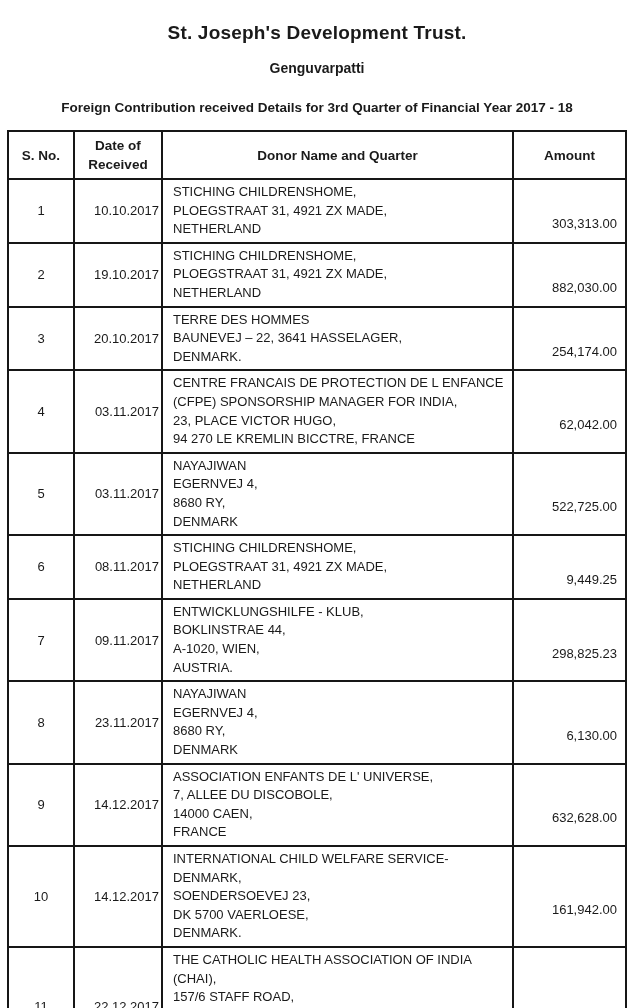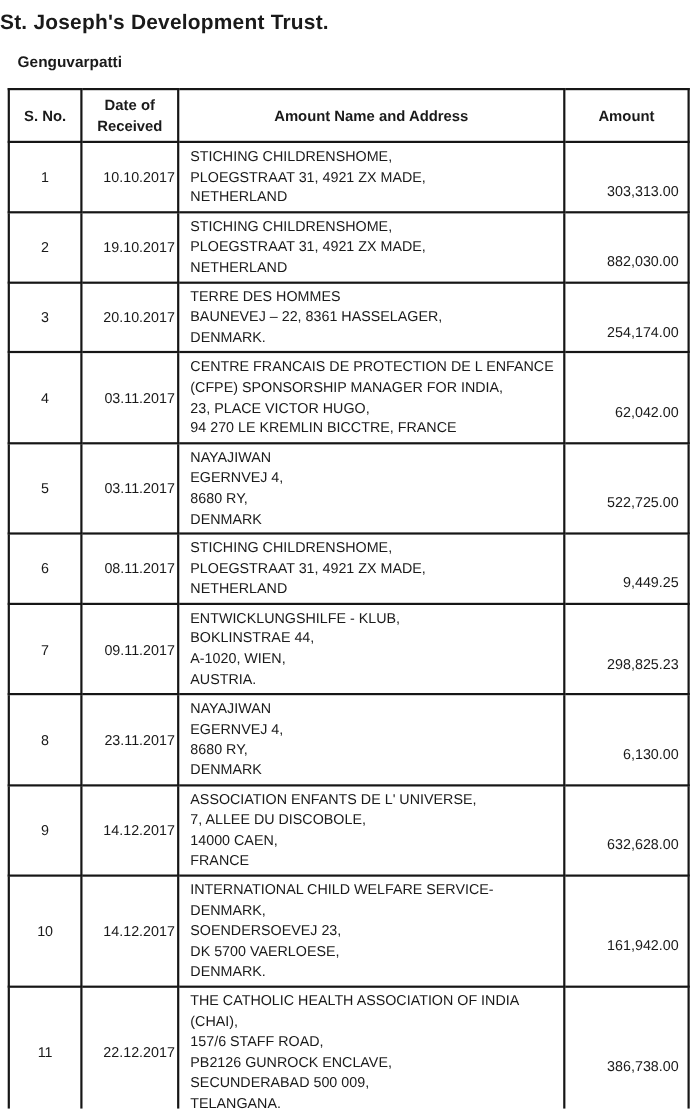--- a/index.html
+++ b/index.html
@@ -5,21 +5,21 @@
   * { box-sizing: border-box; }
   html, body { margin: 0; padding: 0; background: #ffffff; }
   .page {
     width: 634px;
     height: 1008px;
     background: #ffffff;
     color: #1a1a1a;
     font-family: "Liberation Sans", sans-serif;
     overflow: hidden;
   }
-  .doc-header { padding-top: 4px; }
+  .doc-header { text-align: center; padding-top: 16px; }
   .doc-title {
     font-size: 19px;
     font-weight: bold;
     margin: 6px 0 4px 0;
     letter-spacing: 0.2px;
   }
   .doc-subtitle {
     font-size: 14px;
     font-weight: bold;
     margin: 16px;
@@ -73,34 +73,35 @@
   }
 </style>
 </head>
 <body>
 
 <div class="page">
 
   <div class="doc-header">
     <div class="doc-title">St. Joseph's Development Trust.</div>
     <div class="doc-subtitle">Genguvarpatti</div>
+    <div class="report-title">Foreign Contribution received Details for 3rd Quarter of Financial Year 2017 - 18</div>
   </div>
 
   <table class="fc-table">
     <colgroup>
       <col style="width:66px">
       <col style="width:88px">
       <col style="width:351px">
       <col style="width:113px">
     </colgroup>
     <thead>
       <tr>
         <th>S. No.</th>
         <th>Date of Received</th>
-        <th>Amount Name and Address</th>
+        <th>Donor Name and Quarter</th>
         <th>Amount</th>
       </tr>
     </thead>
     <tbody>
       <tr>
         <td class="c-sno">1</td>
         <td class="c-date">10.10.2017</td>
         <td class="c-donor">STICHING CHILDRENSHOME,
 PLOEGSTRAAT 31, 4921 ZX MADE,
 NETHERLAND</td>
@@ -111,21 +112,21 @@
         <td class="c-date">19.10.2017</td>
         <td class="c-donor">STICHING CHILDRENSHOME,
 PLOEGSTRAAT 31, 4921 ZX MADE,
 NETHERLAND</td>
         <td class="c-amount">882,030.00</td>
       </tr>
         <tr>
         <td class="c-sno">3</td>
         <td class="c-date">20.10.2017</td>
         <td class="c-donor">TERRE DES HOMMES
-BAUNEVEJ – 22, 8361 HASSELAGER,
+BAUNEVEJ – 22, 3641 HASSELAGER,
 DENMARK.</td>
         <td class="c-amount">254,174.00</td>
       </tr>
         <tr>
         <td class="c-sno">4</td>
         <td class="c-date">03.11.2017</td>
         <td class="c-donor">CENTRE FRANCAIS DE PROTECTION DE L ENFANCE
 (CFPE) SPONSORSHIP MANAGER FOR INDIA,
 23, PLACE VICTOR HUGO,
 94 270 LE KREMLIN BICCTRE, FRANCE</td>

